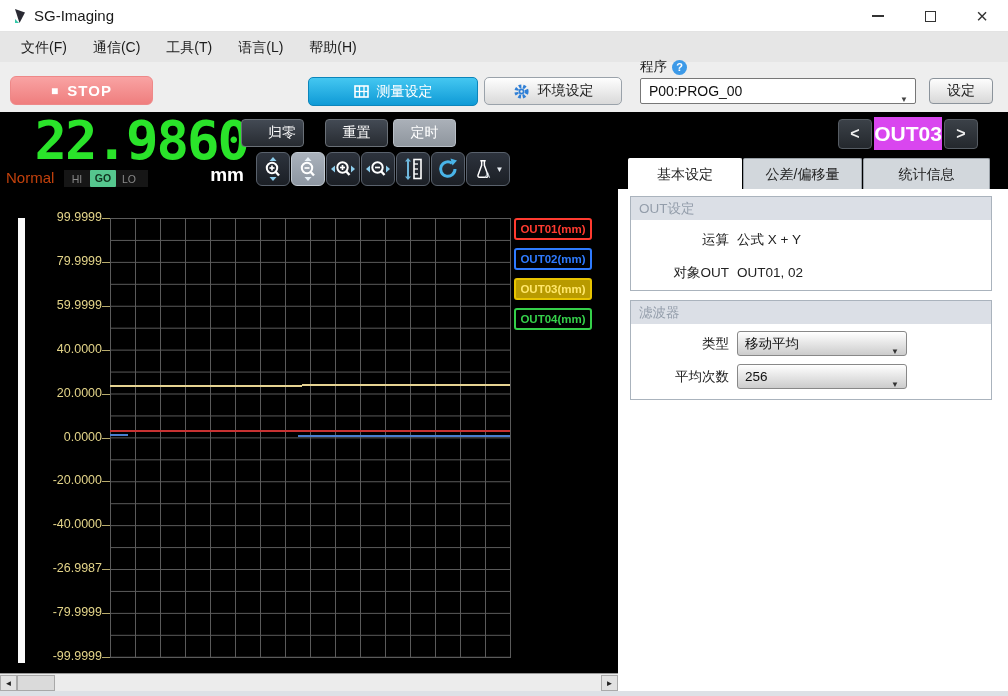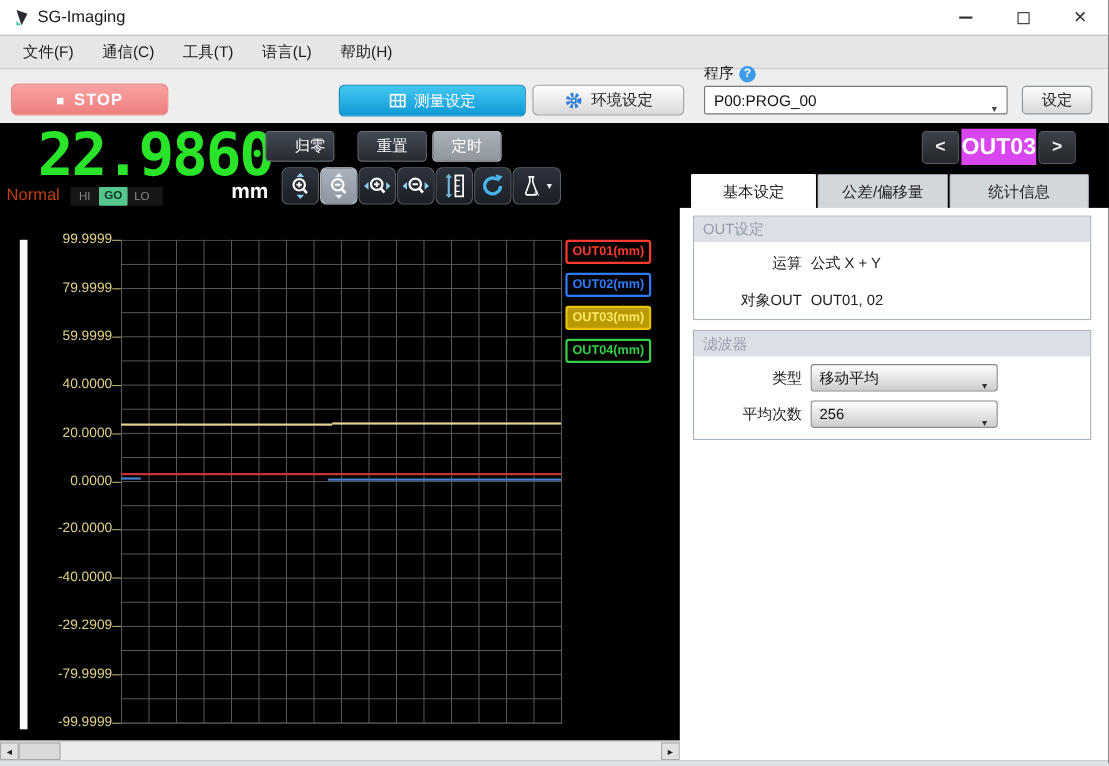--- a/index.html
+++ b/index.html
@@ -267,21 +267,21 @@
       <div class="ytick" style="top: 341.7px;">40.0000</div>
       <div class="ytickmark" style="top: 349.7px;"></div>
       <div class="ytick" style="top: 385.6px;">20.0000</div>
       <div class="ytickmark" style="top: 393.6px;"></div>
       <div class="ytick" style="top: 429.5px;">0.0000</div>
       <div class="ytickmark" style="top: 437.5px;"></div>
       <div class="ytick" style="top: 473.4px;">-20.0000</div>
       <div class="ytickmark" style="top: 481.4px;"></div>
       <div class="ytick" style="top: 517.3px;">-40.0000</div>
       <div class="ytickmark" style="top: 525.3px;"></div>
-      <div class="ytick" style="top: 561.2px;">-29.2909</div>
+      <div class="ytick" style="top: 561.2px;">-26.9987</div>
       <div class="ytickmark" style="top: 569.2px;"></div>
       <div class="ytick" style="top: 605.1px;">-79.9999</div>
       <div class="ytickmark" style="top: 613.1px;"></div>
       <div class="ytick" style="top: 649px;">-99.9999</div>
       <div class="ytickmark" style="top: 657px;"></div>
     </div>
   <div class="plot"></div>
   <div id="series-layer">
       <div class="series-line" style="left: 110px; width: 400px; top: 430.354px; background: rgb(200, 50, 50);"></div>
       <div class="series-line" style="left: 110px; width: 18px; top: 434.086px; background: rgb(74, 126, 208);"></div>

